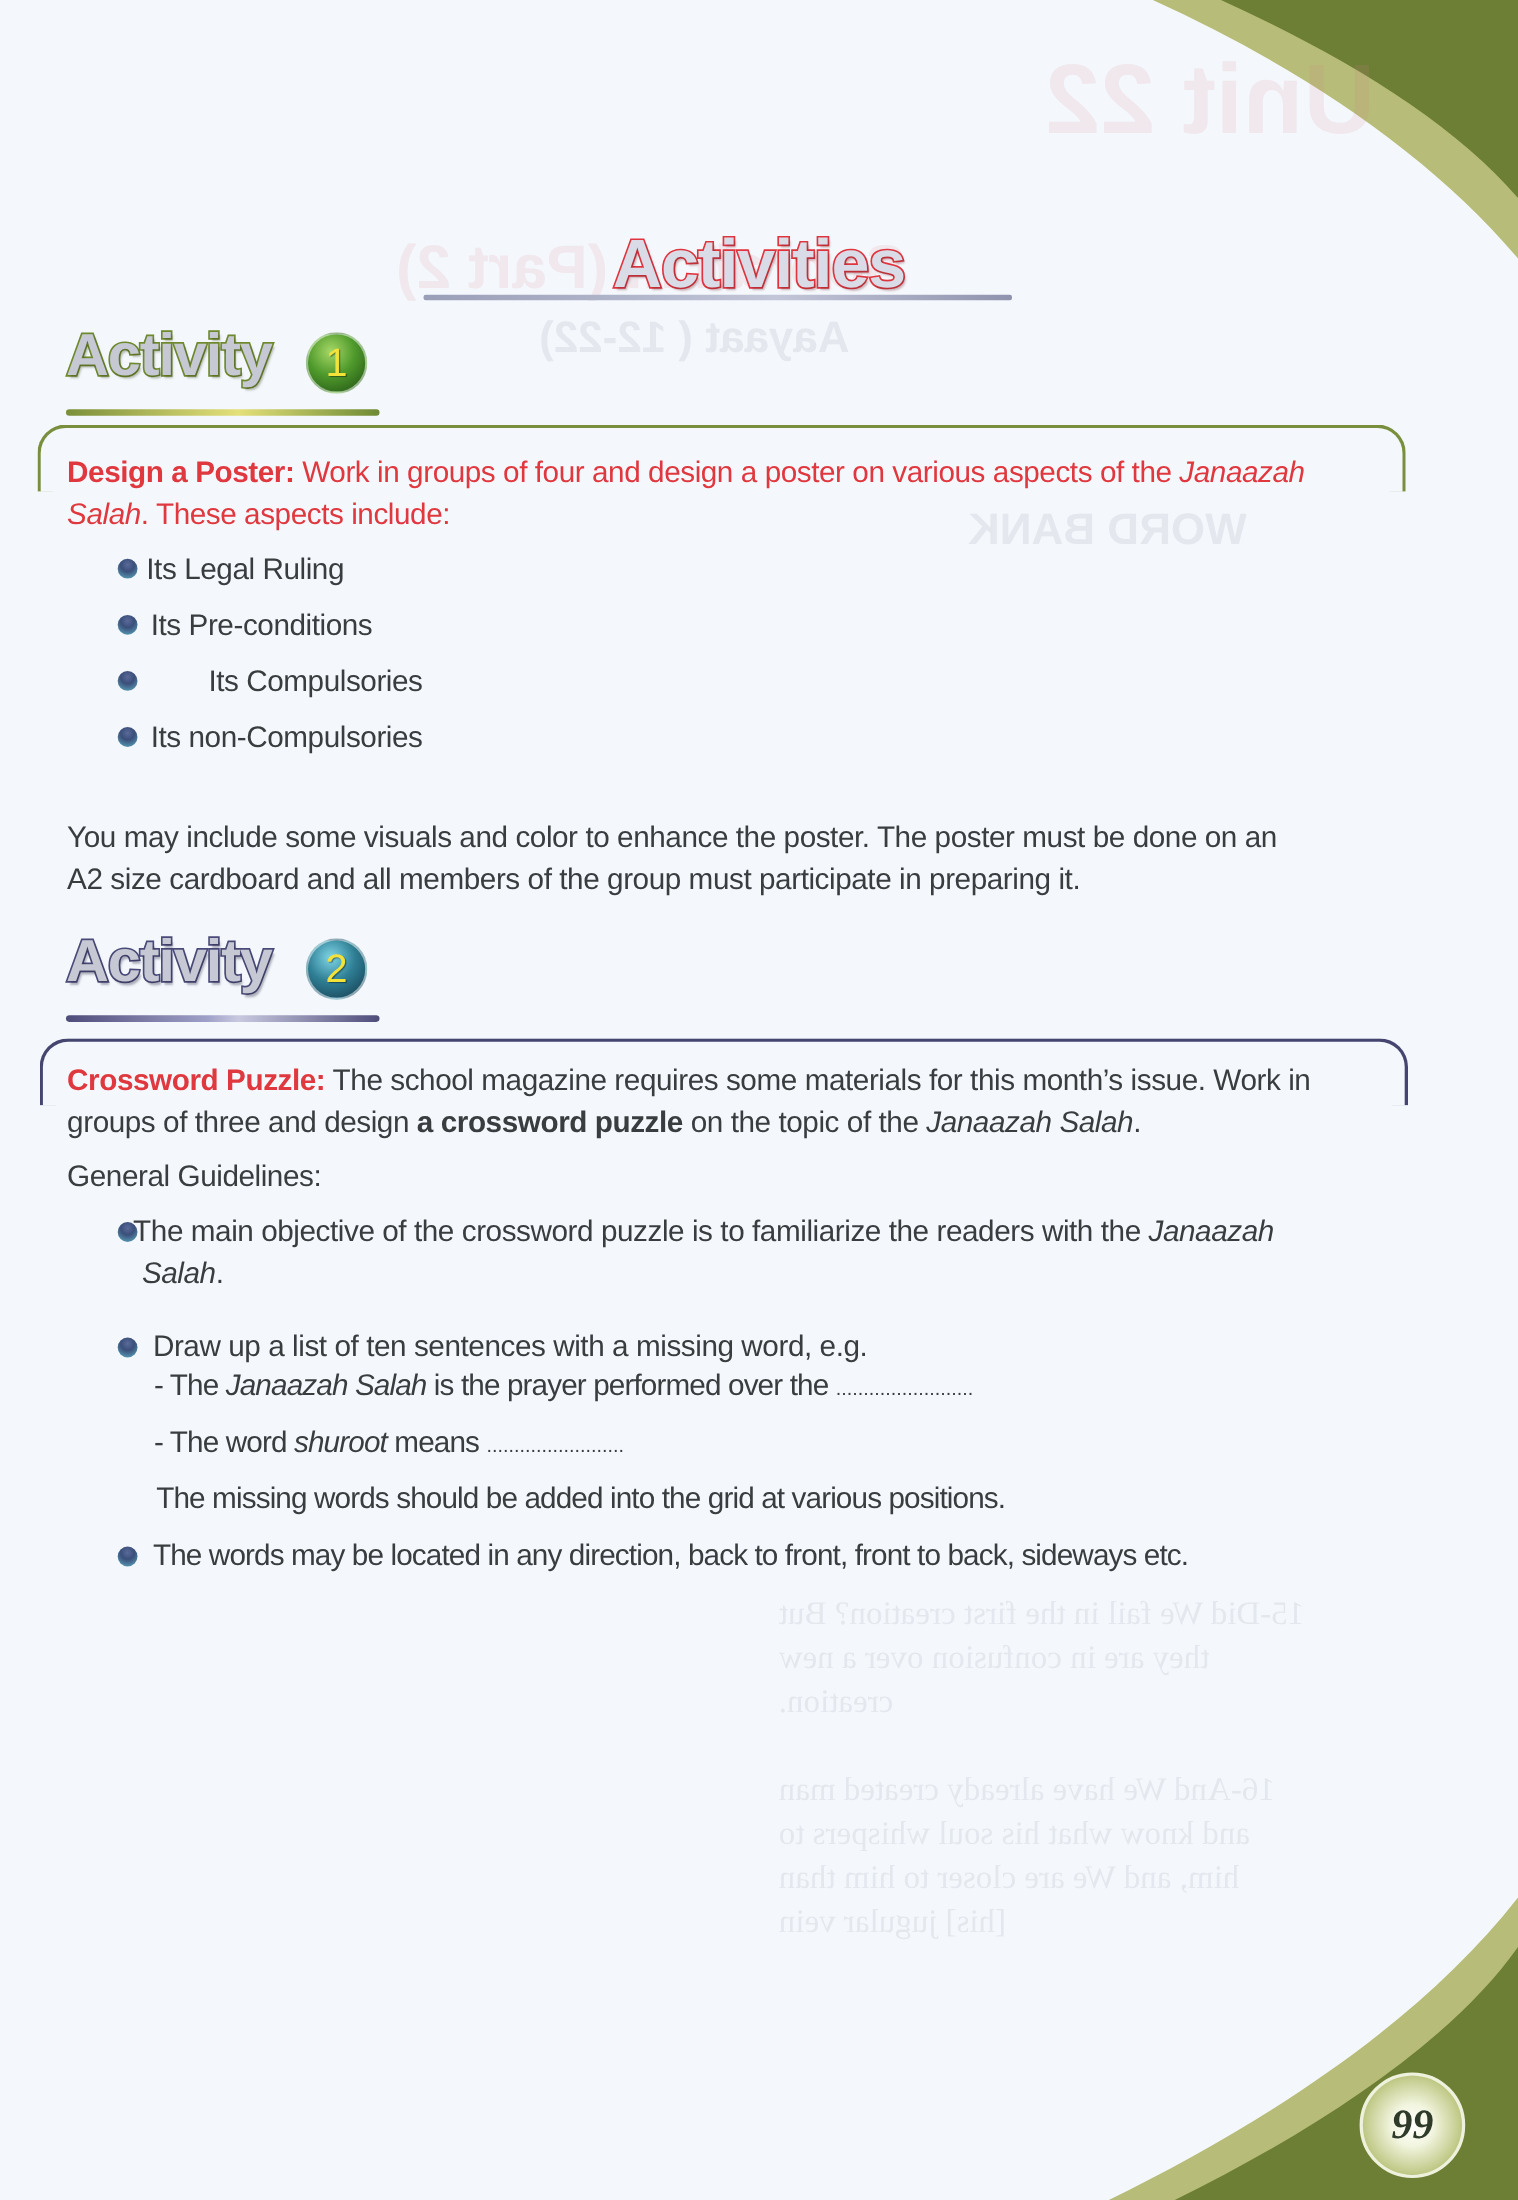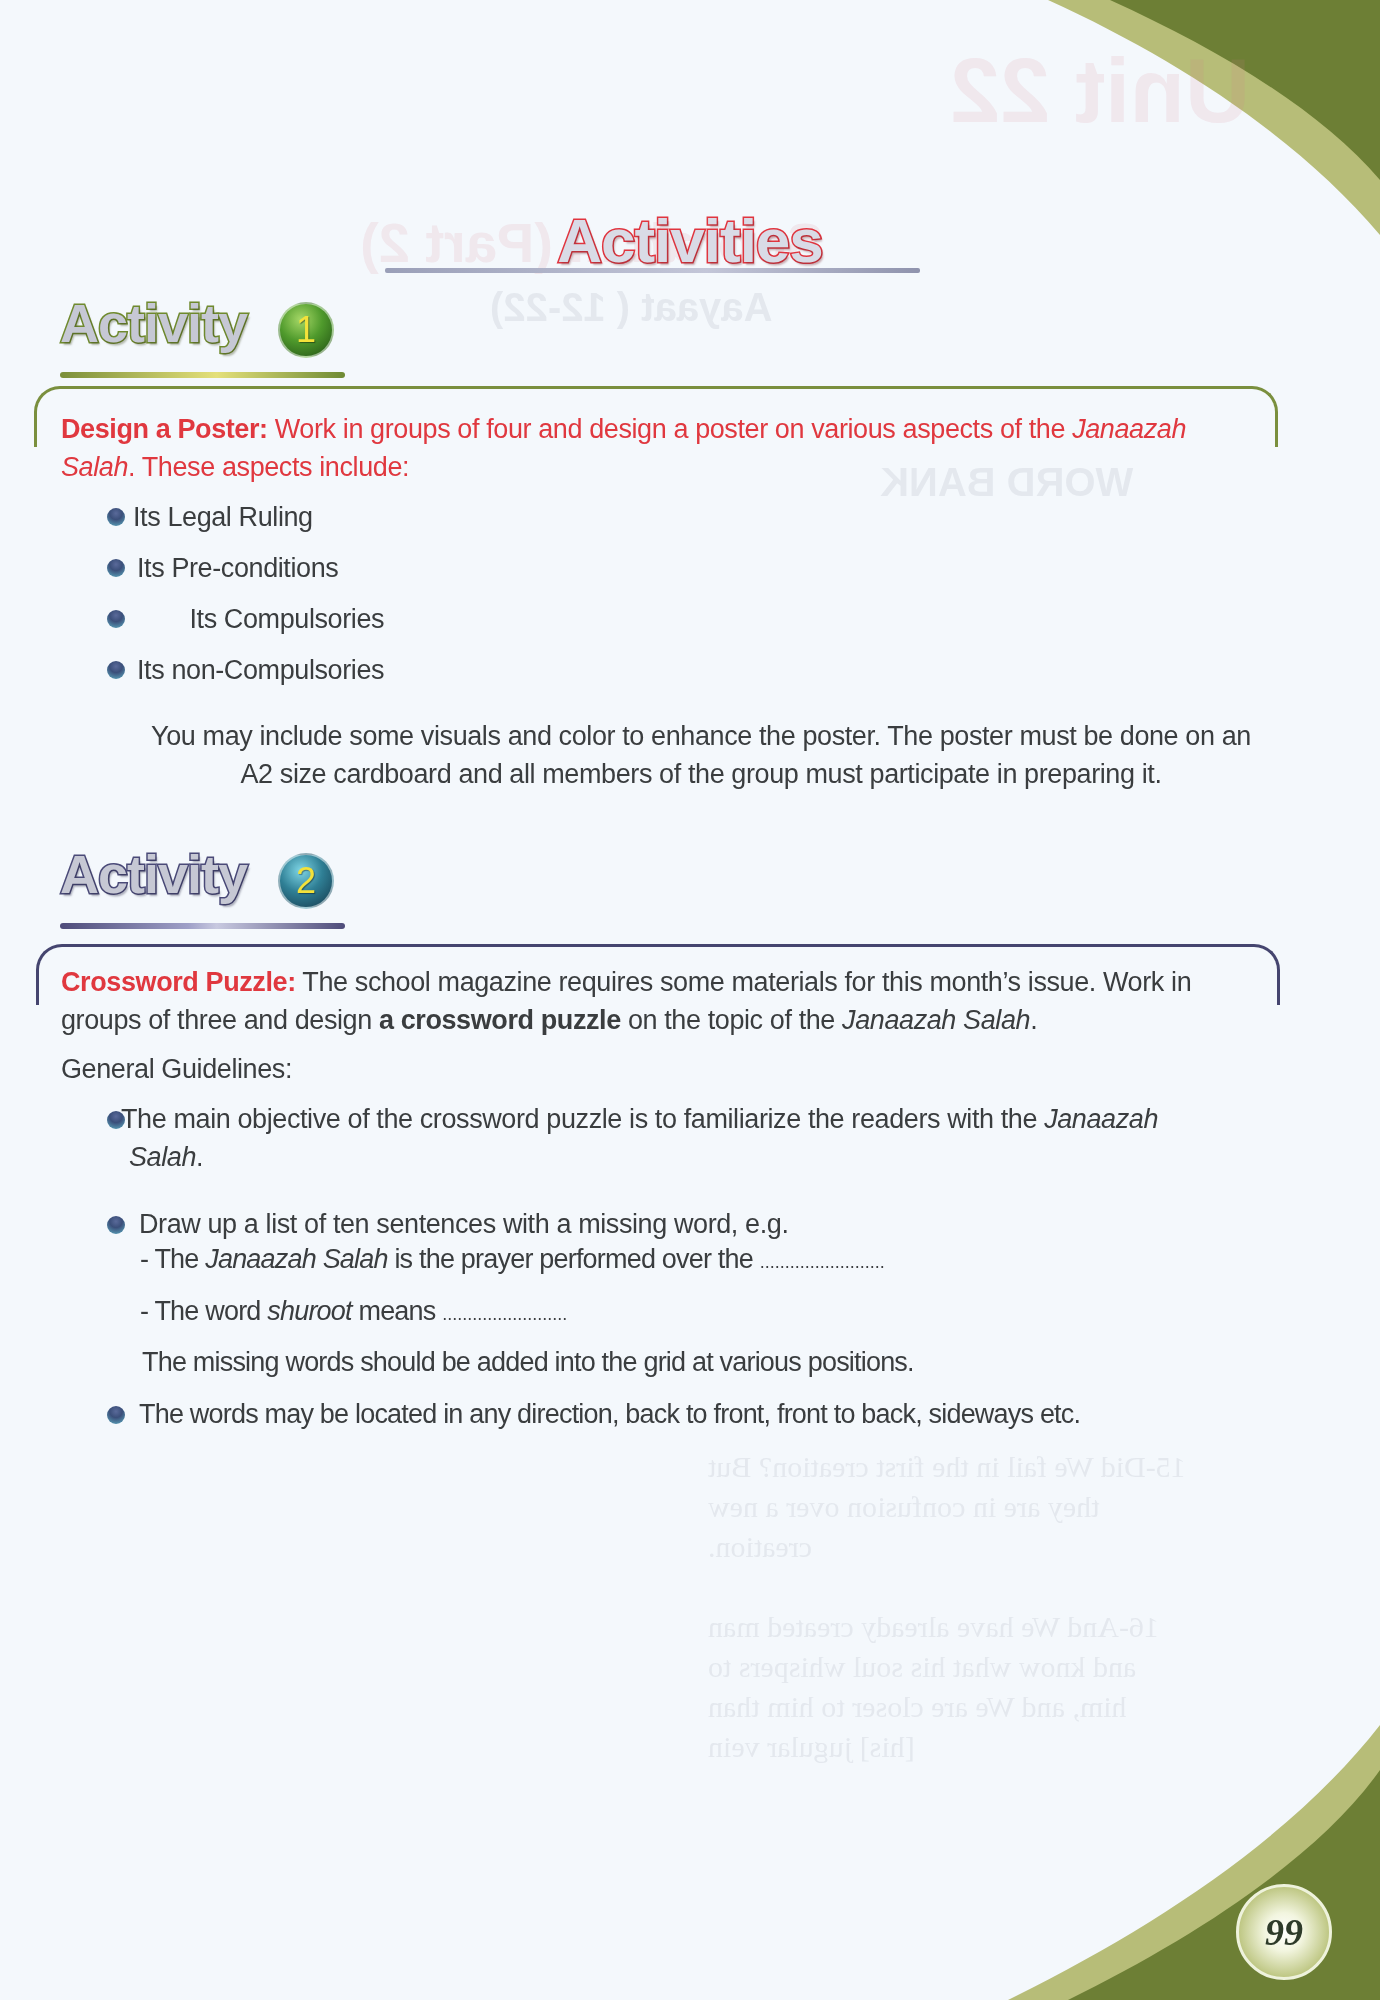--- a/index.html
+++ b/index.html
@@ -139,21 +139,21 @@
   <li class="bullet-item" style="height:51px; line-height:38px;text-align:right;">
     <span class="bullet-dot" style="left:0; top:10px;"></span>
     <span style="margin-left:30px;">Its Compulsories</span>
   </li>
   <li class="bullet-item" style="height:51px; line-height:38px;">
     <span class="bullet-dot" style="left:0; top:10px;"></span>
     <span style="margin-left:30px;">Its non-Compulsories</span>
   </li>
 </ul>
 
-<div class="para dark" style="left:61px; top:717px; width:1280px;text-align:center;">
+<div class="para dark" style="left:61px; top:742px; width:1280px;">
   <span>You may include some visuals and color to enhance the poster. The poster must be done on an</span><br>
   <span>A2 size cardboard and all members of the group must participate in preparing it.</span>
 </div>
 
 <div class="activity-heading act2" style="top:843px;">
   <span class="activity-word">Activity</span>
   <span class="activity-num">2</span>
   <div class="activity-underline"></div>
 </div>
 <div class="bracket b2"></div>

